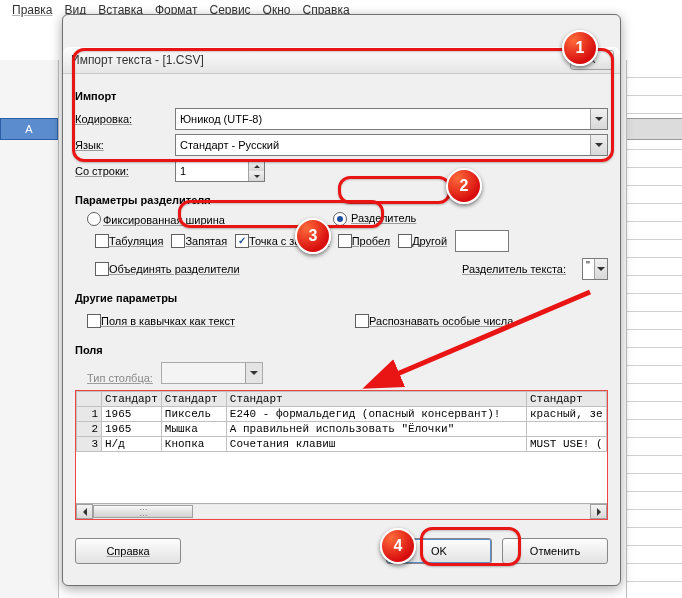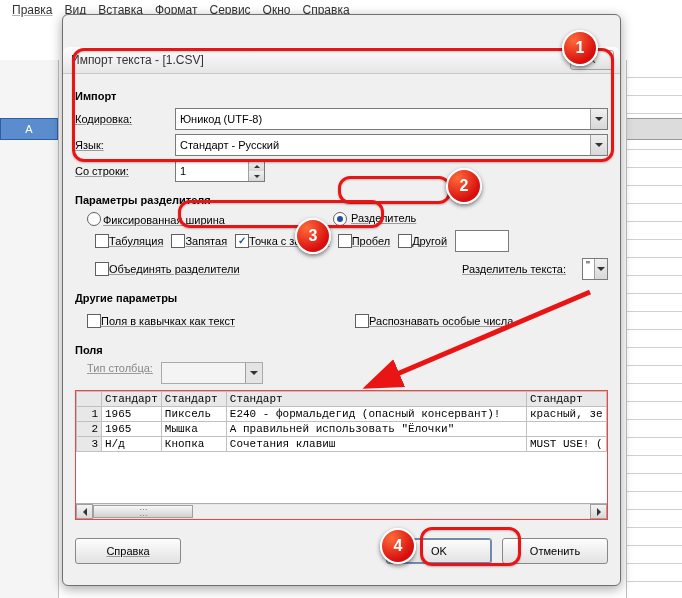--- a/index.html
+++ b/index.html
@@ -475,21 +475,21 @@
         <span class="cb"></span>
         <span class="underline-lbl">Поля в кавычках как текст</span>
       </div>
       <div class="checkbox-row" style="margin-left:80px">
         <span class="cb"></span>
         <span class="underline-lbl">Распознавать особые числа</span>
       </div>
     </div>
 
     <div class="section-label" style="margin-top:12px">Поля</div>
-    <div style="display:flex;align-items:flex-start;margin-left:12px;gap:8px">
+    <div style="display:flex;align-items:flex-end;margin-left:12px;gap:8px">
       <span style="color:#888" class="underline-lbl">Тип столбца:</span>
       <div class="type-combo">
         <div class="dd-arrow" style="background:#e4e4e4"></div>
       </div>
     </div>
 
     <div class="preview-wrap">
       <div class="preview-body-area">
         <table class="preview-table">
           <colgroup>

